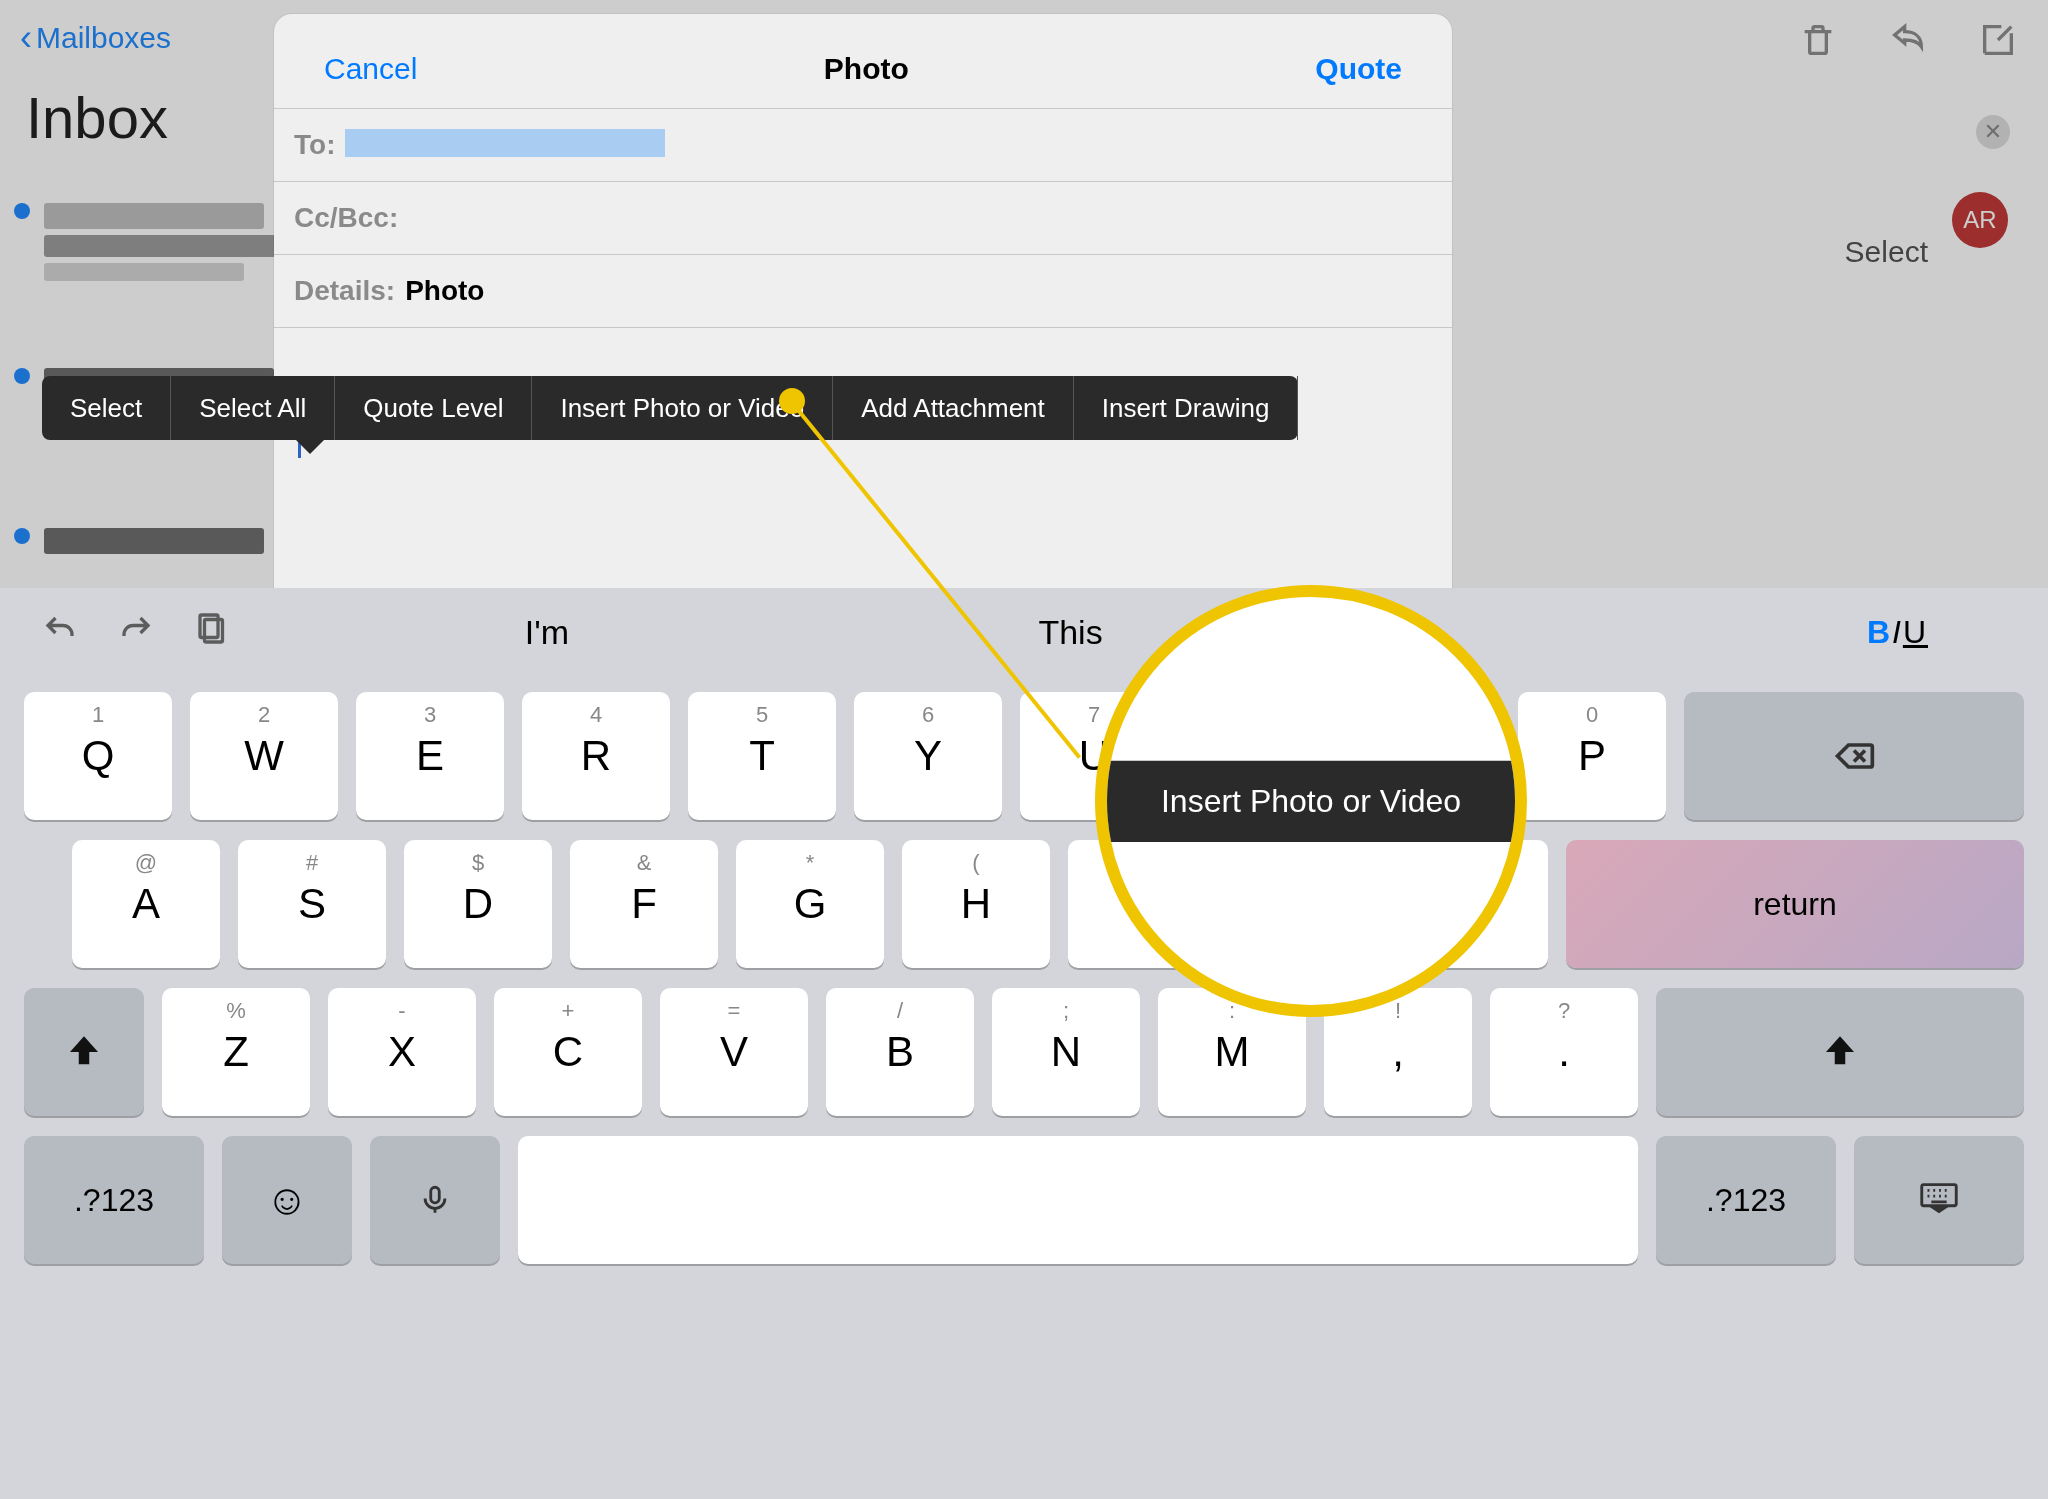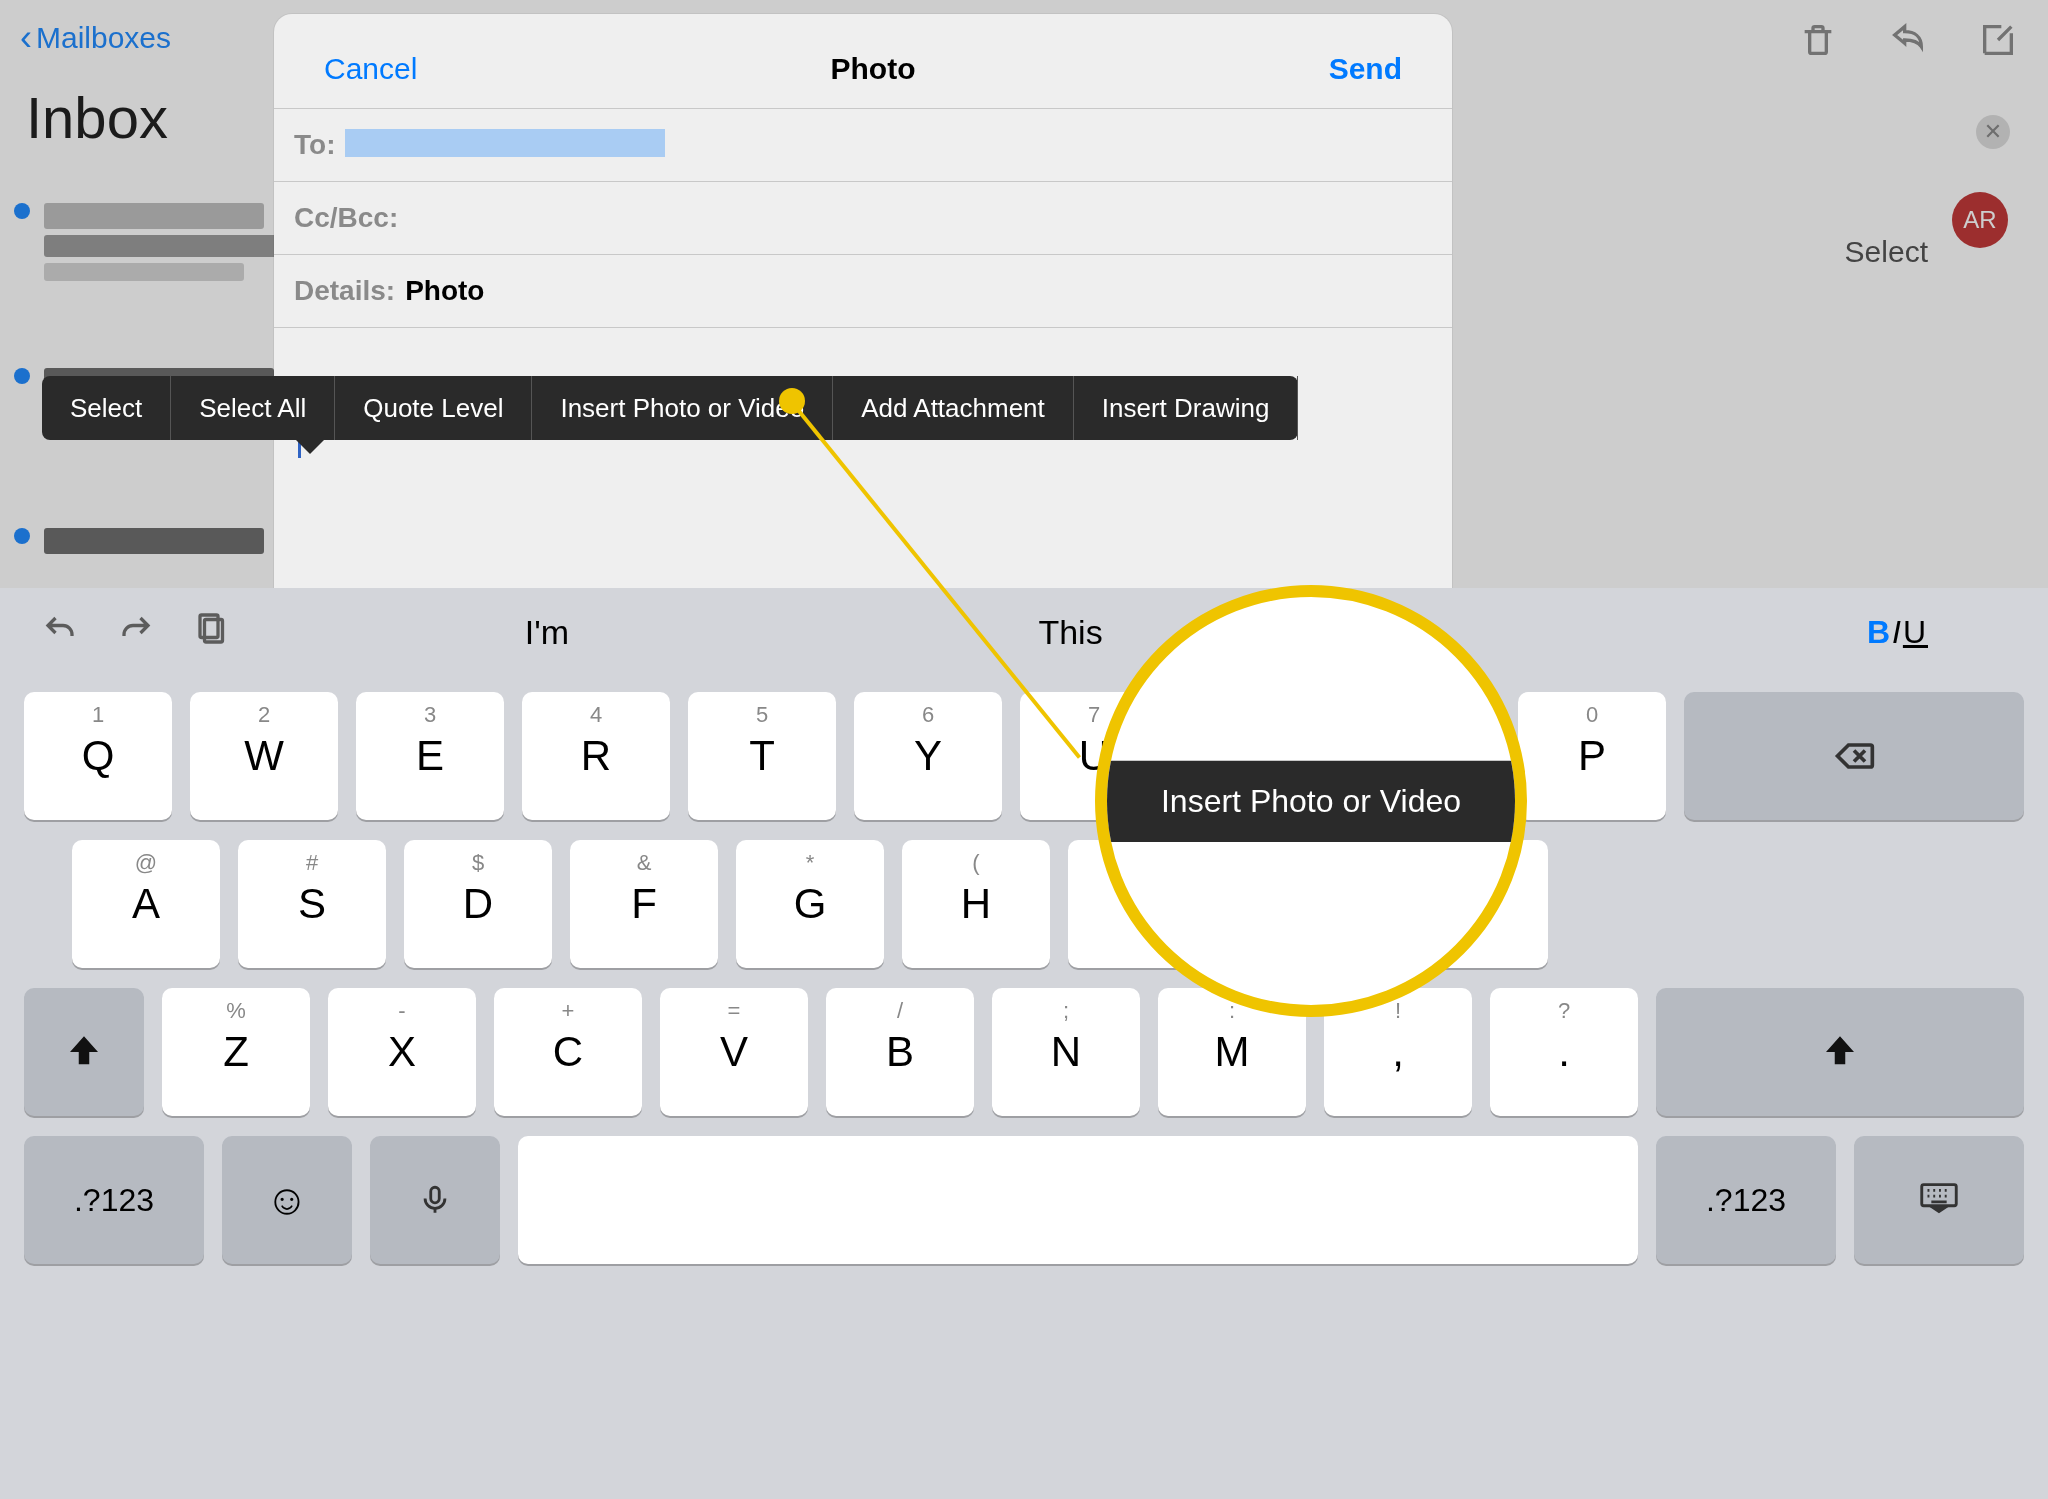--- a/index.html
+++ b/index.html
@@ -120,21 +120,21 @@
 <div class="clear-btn">✕</div>
 <div class="details">Select</div>
 <div class="avatar">AR</div>
 
 <div class="dim-overlay"></div>
 
 <div class="compose">
   <div class="compose-head">
     <span class="cancel">Cancel</span>
     <span class="compose-title">Photo</span>
-    <span class="send">Send</span>
+    <span class="send">Quote</span>
   </div>
   <div class="field">
     <span class="lbl">To:</span>
     <span class="to-chip"></span>
   </div>
   <div class="field">
     <span class="lbl">Cc/Bcc:</span>
   </div>
   <div class="field">
     <span class="lbl">Details:</span>
@@ -266,20 +266,23 @@
           <span class="main">J</span>
         </div>
         <div class="key">
           <span class="sub">'</span>
           <span class="main">K</span>
         </div>
         <div class="key">
           <span class="sub">"</span>
           <span class="main">L</span>
         </div>
+        <div class="key ret" style="flex: 1 1 0%;">
+          <span class="main" style="font-size:32px;">return</span>
+        </div>
       </div>
     <div class="row row3" id="row3">
         <div class="key sp shift" style="width: 120px;">
           <svg viewBox="0 0 24 24" fill="#111">
             <path d="M12 3l8 9h-5v7H9v-7H4z"></path>
           </svg>
         </div>
         <div class="key">
           <span class="sub">%</span>
           <span class="main">Z</span>

